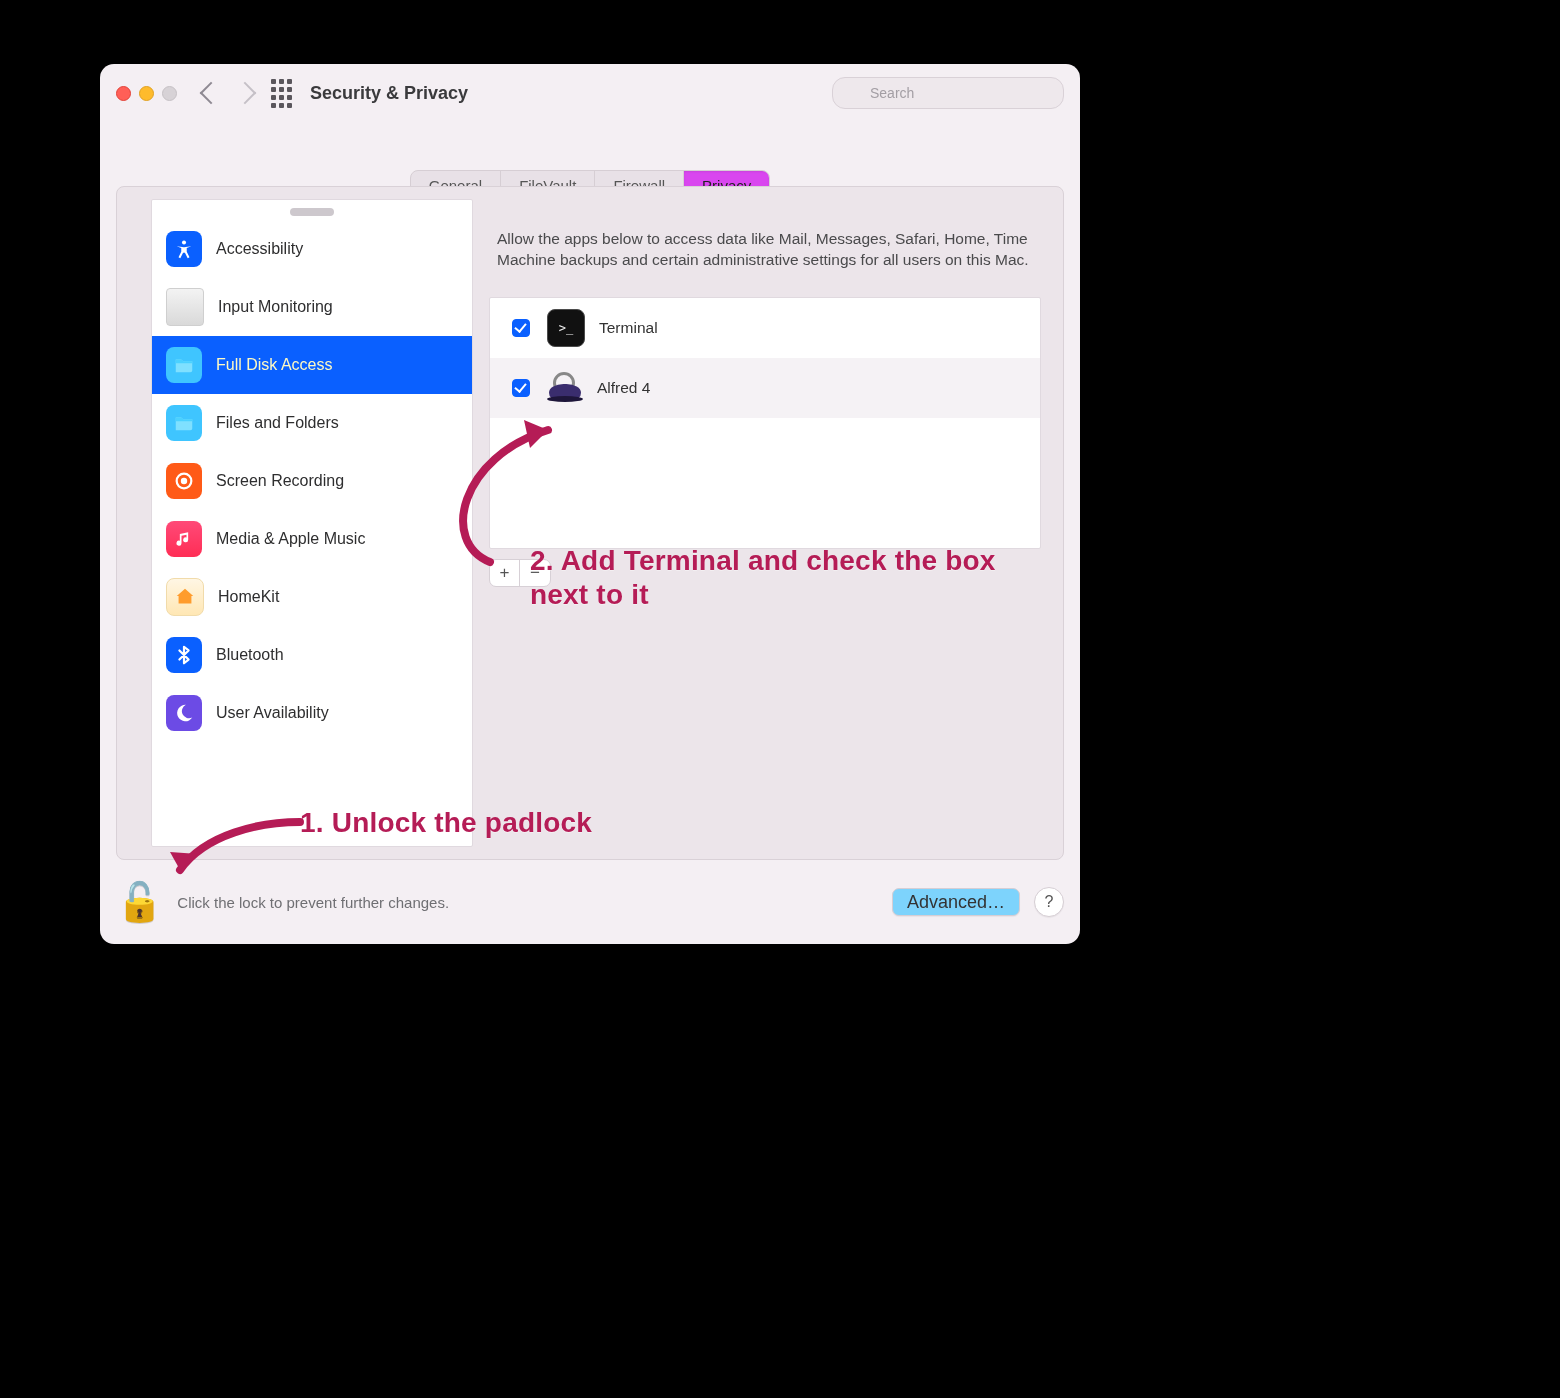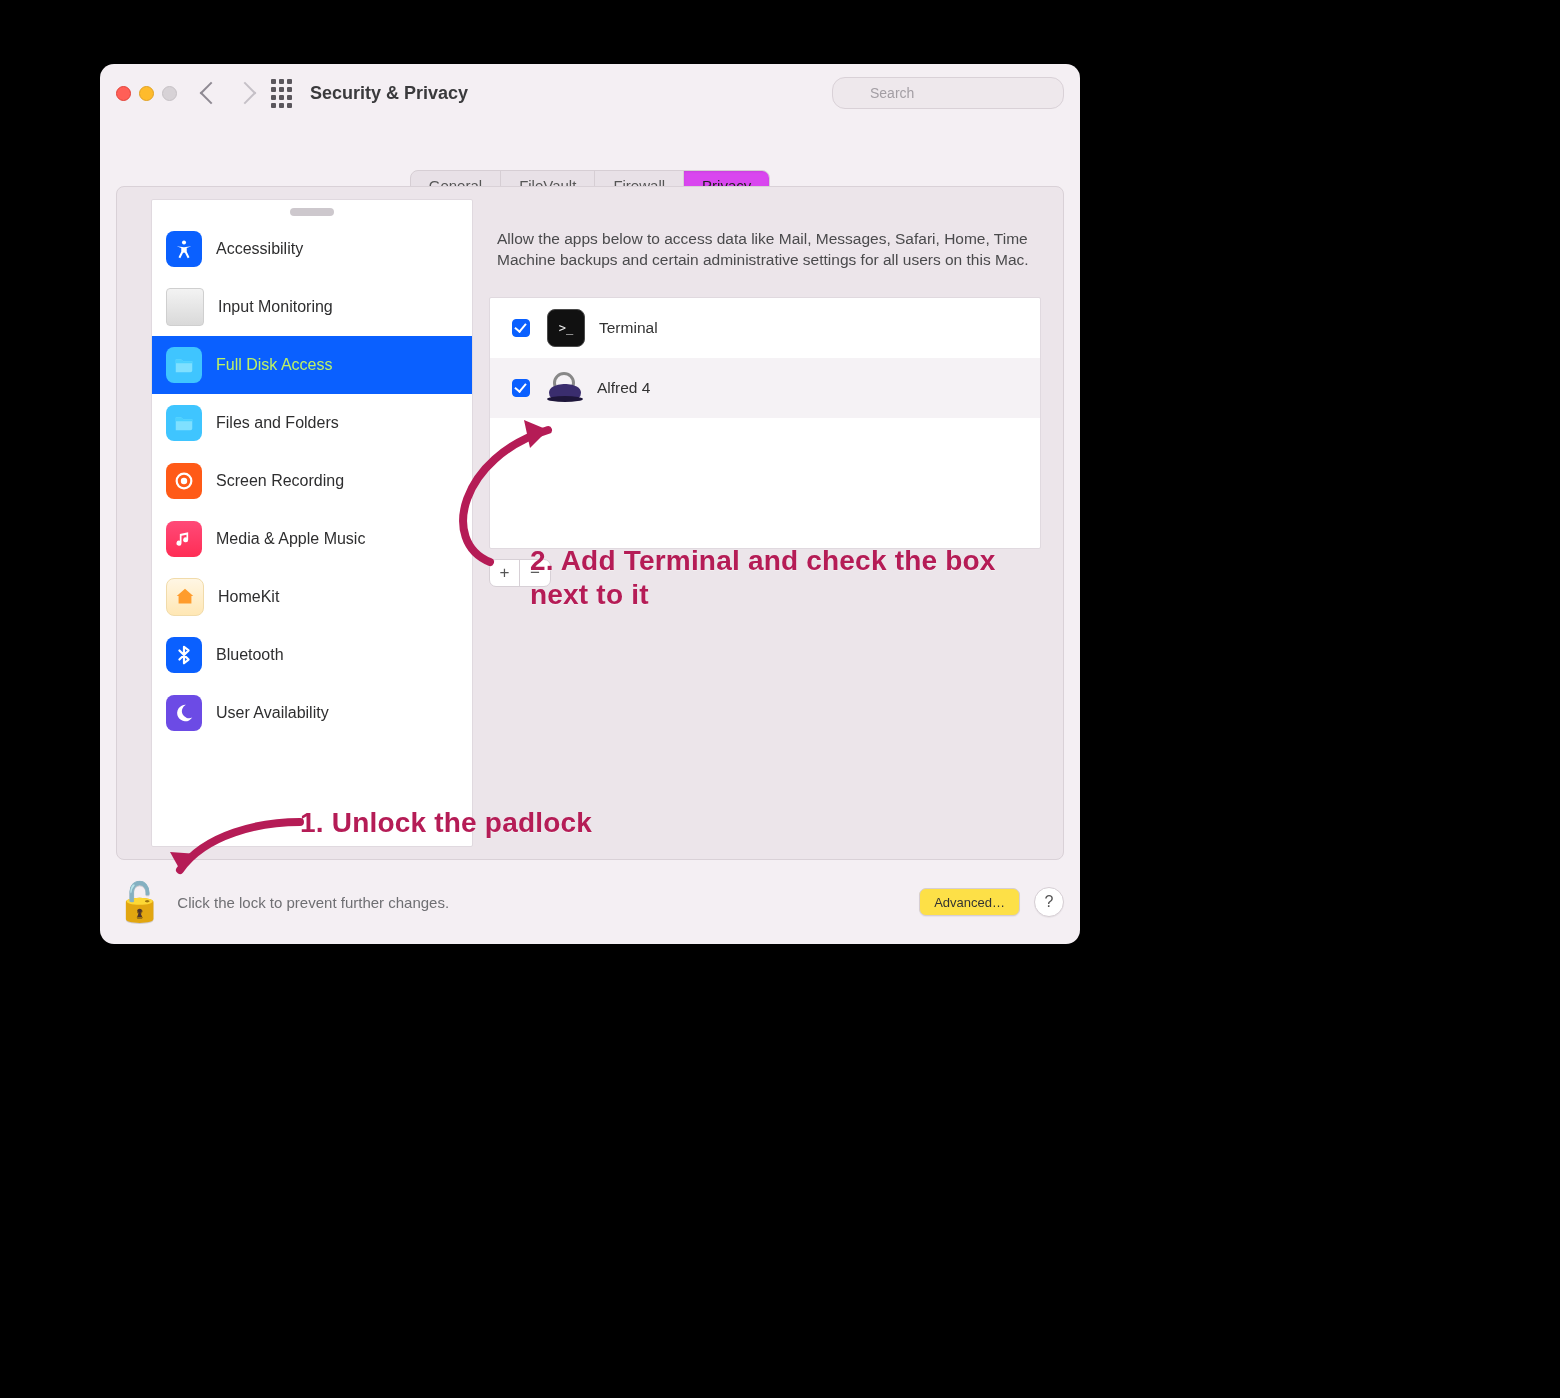--- a/index.html
+++ b/index.html
@@ -51,21 +51,21 @@
   .seg .tab.active{background:#d946ef;color:#222;font-weight:500;box-shadow:0 1px 2px rgba(0,0,0,.08) inset;}
 
   
   .panel{position:absolute;left:16px;right:16px;top:122px;bottom:84px;border:1px solid var(--panel-border);border-radius:8px;background:var(--panel-bg);overflow:hidden;}
 
   
   .sidebar{position:absolute;left:34px;top:12px;width:320px;bottom:12px;background:#fff;border:1px solid #e0d9df;border-radius:2px;overflow:hidden;}
   .sidebar .pill{margin:8px auto 0;width:44px;height:8px;border-radius:5px;background:#cdc8cd;}
   .side-list{margin-top:4px;}
   .side-item{display:flex;align-items:center;gap:14px;height:58px;padding:0 14px;font-size:16px;color:#2e2e2f;}
-  .side-item.selected{background:var(--accent);color:#bef264;}
+  .side-item.selected{background:var(--accent);color:#fef9c3;}
   .icon-box{width:36px;height:36px;border-radius:8px;display:flex;align-items:center;justify-content:center;color:#fff;font-size:20px;flex:none;}
   .ic-acc{background:#0a60ff;}
   .ic-kbd{background:linear-gradient(#f3f3f3,#d9d9d9);border:1px solid #cfcfcf;border-radius:4px;}
   .ic-folder{background:#3fc5ff;}
   .ic-folder svg, .ic-acc svg, .ic-moon svg, .ic-bt svg{width:22px;height:22px;}
   .ic-rec{background:#ff5a17;}
   .ic-music{background:linear-gradient(#ff4a78,#ff2d55);}
   .ic-home{background:linear-gradient(#fff6e4,#ffe7b4);border:1px solid #f1dbaa;}
   .ic-bt{background:#0a60ff;}
   .ic-moon{background:#6c4be5;}
@@ -90,21 +90,21 @@
 
   .addremove{display:inline-flex;margin-top:10px;background:#fff;border:1px solid #d7d0d6;border-radius:7px;overflow:hidden;height:26px;}
   .addremove button{width:30px;border:none;background:transparent;font-size:17px;line-height:1;color:#555;}
   .addremove button:first-child{border-right:1px solid #d7d0d6;}
 
   
   .footer{position:absolute;left:16px;right:16px;bottom:14px;height:56px;display:flex;align-items:center;gap:14px;}
   .lock-ic{font-size:38px;line-height:1;filter:drop-shadow(0 1px 0 rgba(0,0,0,.15));}
   .lock-txt{font-size:15px;color:#6f6f73;}
   .footer .spacer{flex:1;}
-  .btn{background:#fde047;border:1px solid #d6ced4;border-radius:7px;height:28px;padding:0 14px;font-size:13px;color:#333;box-shadow:0 1px 1px rgba(0,0,0,.05);}
+  .btn{background:#7dd3fc;border:1px solid #d6ced4;border-radius:7px;height:28px;padding:0 14px;font-size:18px;color:#333;box-shadow:0 1px 1px rgba(0,0,0,.05);}
   .help{width:28px;height:28px;border-radius:50%;border:1px solid #d6ced4;background:#fff;display:flex;align-items:center;justify-content:center;font-size:16px;color:#555;box-shadow:0 1px 1px rgba(0,0,0,.05);}
 
   
   .annot{position:absolute;color:var(--annot);font-weight:800;font-size:28px;line-height:1.2;letter-spacing:.2px;text-shadow:0 1px 0 rgba(255,255,255,.4);}
   .arrow-svg{position:absolute;overflow:visible;pointer-events:none;}
   .arrow-svg path{stroke:var(--annot);stroke-width:8;fill:none;stroke-linecap:round;}
   .arrow-svg polygon{fill:var(--annot);}
 </style>
 </head>
 <body>

